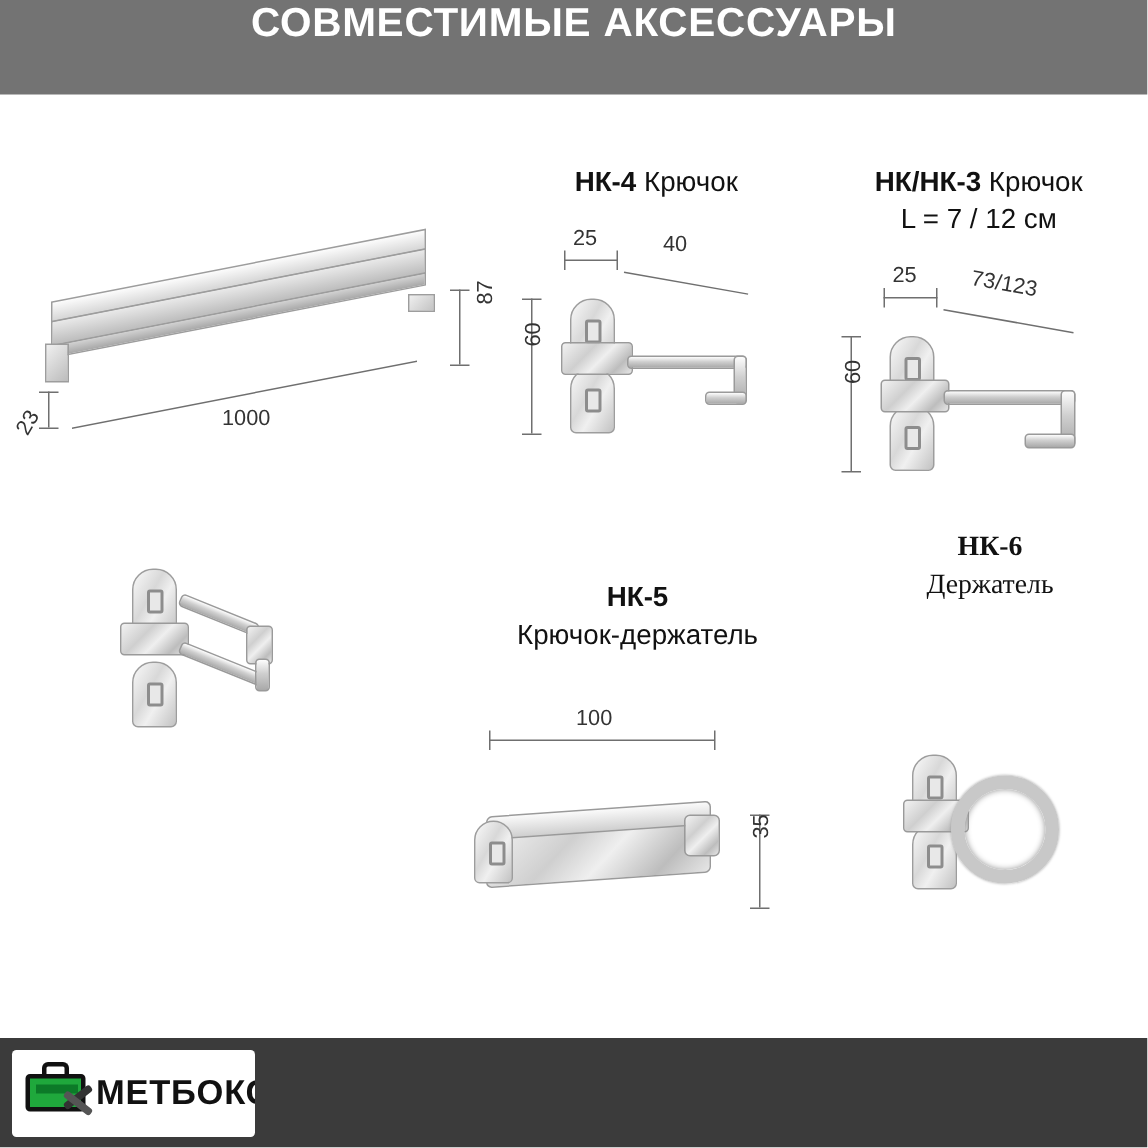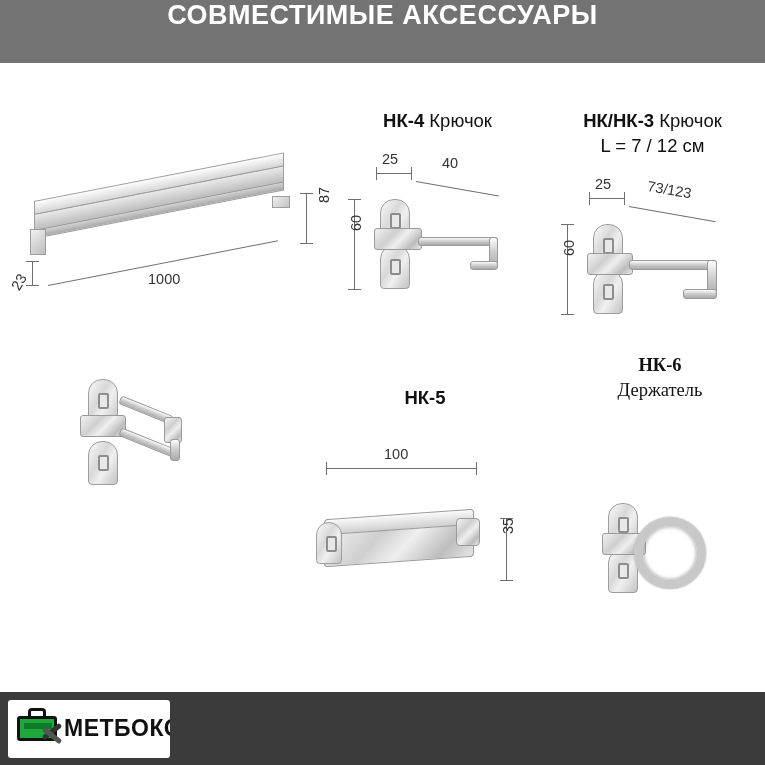--- a/index.html
+++ b/index.html
@@ -315,20 +315,21 @@
       <div class="rod" style="left:100px; top:42px; width:56px; height:9px; transform:rotate(22deg); transform-origin:left center;"></div>
       <div class="rod" style="left:100px; top:74px; width:62px; height:9px; transform:rotate(22deg); transform-origin:left center;"></div>
       <div class="metal" style="left:144px; top:64px; width:18px; height:26px; border-radius:3px;"></div>
       <div class="rod" style="left:150px; top:86px; width:10px; height:22px;"></div>
     </div>
   </div>
 
   <div class="cell" style="left:290px; top:290px; width:270px; height:310px;margin-top:32px;">
     <div class="cell-title">
       <b>НК-5</b><br>
+      <span>Крючок-держатель</span>
     </div>
 
     <div class="figure" style="height:200px;">
 
       <div class="metal" style="left:34px; top:114px; width:150px; height:38px; border-radius:4px;
            transform:skewY(-4deg);"></div>
       <div class="metal" style="left:34px; top:104px; width:150px; height:16px; border-radius:4px;
            transform:skewY(-4deg); background:linear-gradient(180deg,#fafafa,#cfcfcf);"></div>
       <div class="plate" style="left:26px; top:112px; width:26px; height:42px;"></div>
       <div class="metal" style="left:166px; top:108px; width:24px; height:28px; border-radius:4px;"></div>

